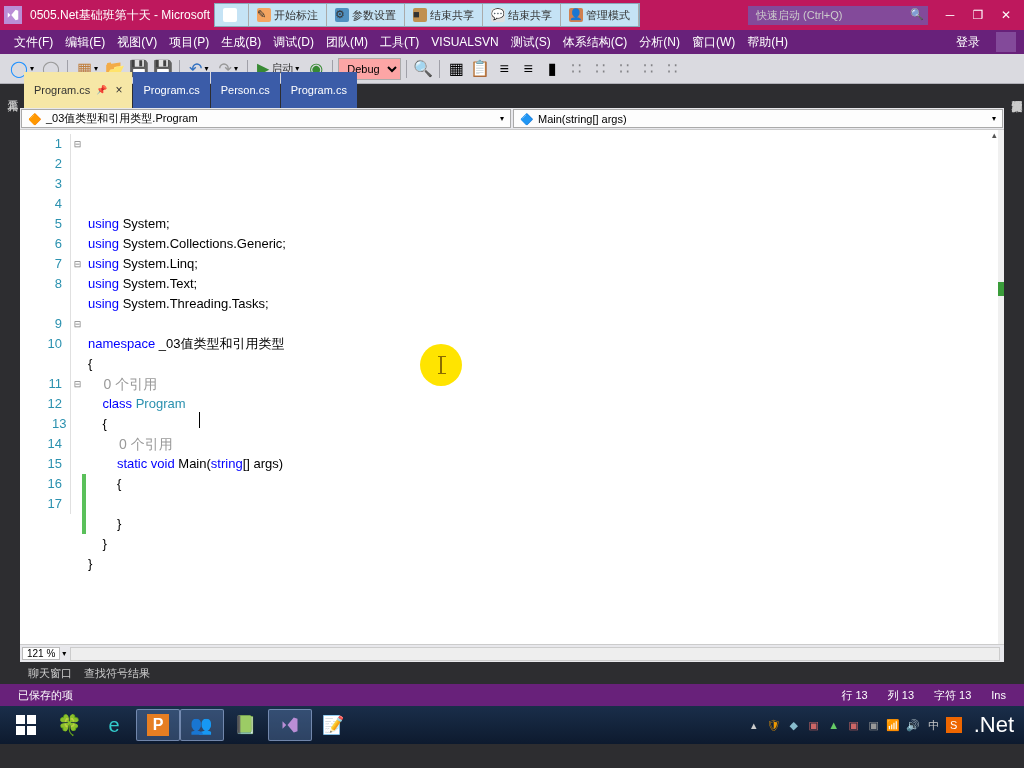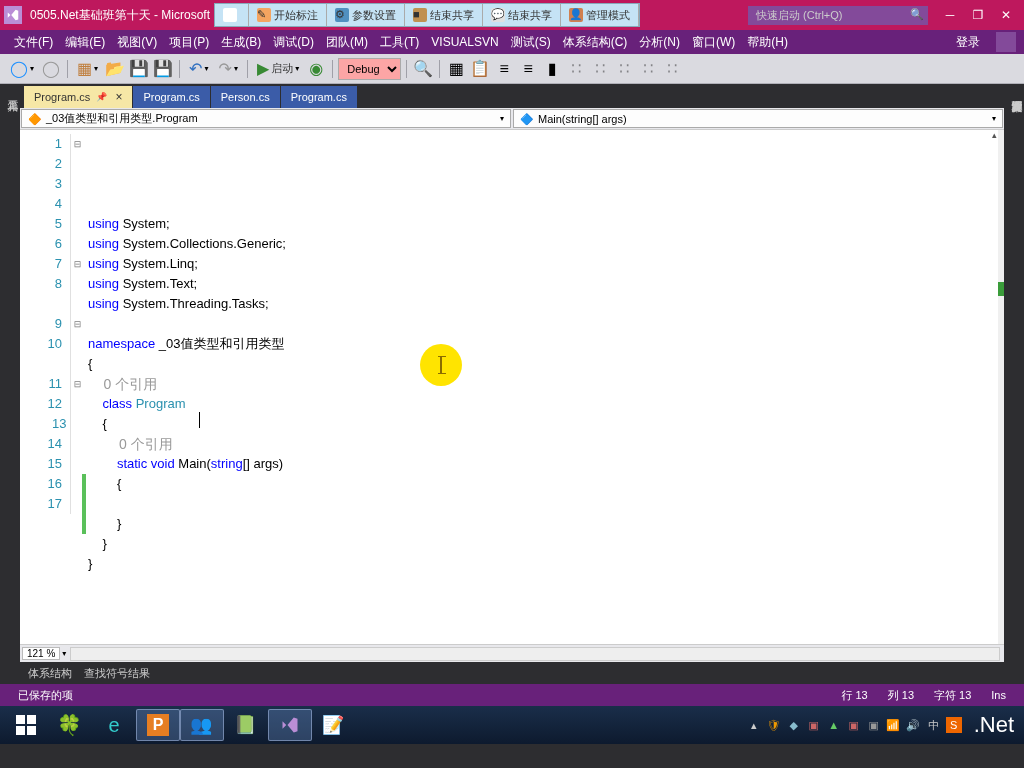--- a/index.html
+++ b/index.html
@@ -28,21 +28,21 @@
 .tb-dropdown { display: flex; align-items: center; height: 22px; padding: 0 4px; cursor: pointer; gap: 2px; }
 .tb-dropdown .dd-text { font-size: 11px; color: #333; }
 .tb-select { height: 22px; border: 1px solid #aaa; font-size: 11px; padding: 0 4px; background: #fca5a5; }
 
 .main-area { height: 600px; display: flex; background: #2d2d30; }
 .left-tool { width: 20px; background: #2d2d30; writing-mode: vertical-rl; color: #ccc; font-size: 11px; padding-top: 8px; text-align: left; cursor: pointer; }
 .right-tool { width: 20px; background: #2d2d30; writing-mode: vertical-rl; color: #ccc; font-size: 11px; padding-top: 8px; cursor: pointer; }
 
 .editor-zone { flex: 1; display: flex; flex-direction: column; background: #2d2d30; }
 .doc-tabs { height: 24px; background: #2d2d30; display: flex; align-items: flex-end; padding-left: 4px; }
-.doc-tab { height: 22px; padding: 0 10px; display: flex; align-items: center; font-size: 11px; color: #ccc; cursor: pointer; margin-right: 1px; position: relative; }
+.doc-tab { height: 36px; padding: 0 10px; display: flex; align-items: center; font-size: 11px; color: #ccc; cursor: pointer; margin-right: 1px; position: relative; }
 .doc-tab.active { background: #f6e7a6; color: #333; }
 .doc-tab.active::after { content: ''; position: absolute; top: 0; left: 0; right: 0; height: 2px; }
 .doc-tab.inactive { background: #3b5ca8; color: #fff; }
 .doc-tab .pin { margin-left: 6px; font-size: 9px; }
 .doc-tab .close { margin-left: 8px; font-size: 12px; cursor: pointer; }
 
 .nav-bar { height: 22px; background: #e8e8ec; display: flex; border-bottom: 1px solid #ccc; }
 .nav-combo { flex: 1; border: 1px solid #aaa; background: #fdfdfd; font-size: 11px; padding: 2px 6px; display: flex; align-items: center; margin: 1px; }
 .nav-combo .ic { width: 14px; height: 12px; margin-right: 4px; display: inline-block; }
 
@@ -287,21 +287,21 @@
       </div>
     </div>
 
     <div class="zoom-bar">
       <span class="zoom-val">121 %</span>
         <span style="font-size:8px;margin-left:2px">▾</span>
       <div class="hscroll"></div>
     </div>
 
     <div class="output-tabs">
-      <span class="output-tab">体系结构</span>
+      <span class="output-tab">聊天窗口</span>
       <span class="output-tab">查找符号结果</span>
     </div>
   </div>
 
   <div class="right-tool">解决方案资源管理器</div>
 </div>
 
 <div class="statusbar">
   <span class="status-item">已保存的项</span>
   <span class="status-spacer"></span>

